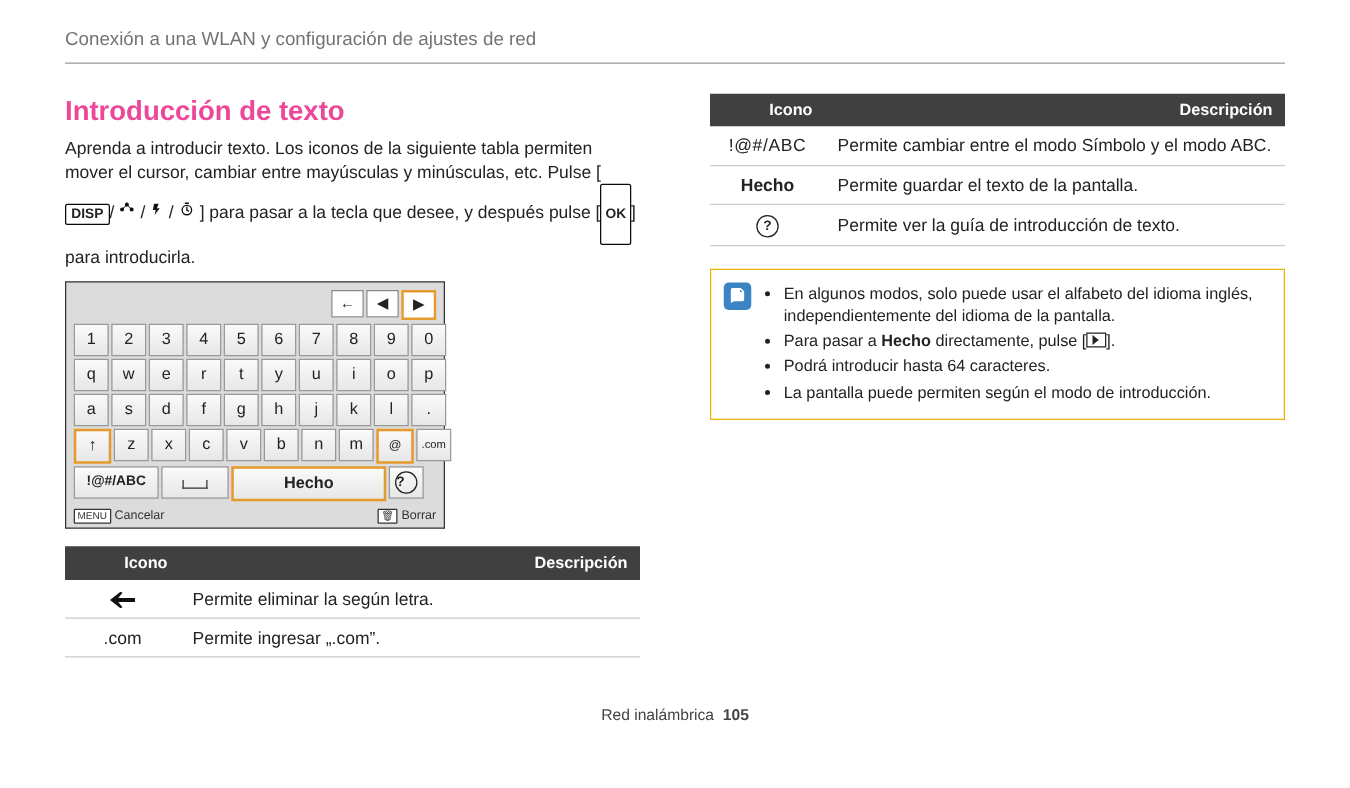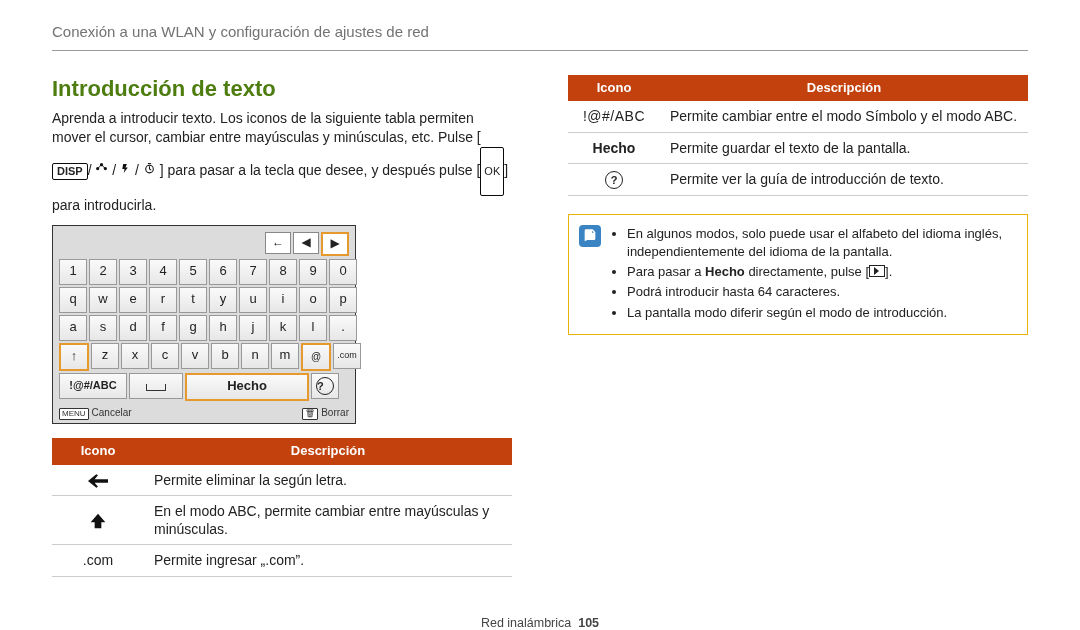--- a/index.html
+++ b/index.html
@@ -27,21 +27,21 @@
     margin: 8px 0 24px 0;
   }
   .columns {
     display: flex;
     gap: 56px;
   }
   .col {
     flex: 1 1 50%;
   }
   h2.section-title {
-    color: #4d7c0f;
+    color: #ec4899;
     font-size: 22px;
     font-weight: 600;
     margin: 0 0 6px 0;
   }
   .intro-text {
     font-size: 14px;
     line-height: 1.35;
   }
   .bracket-group {
     border: 1.5px solid #0a0a0a;
@@ -49,21 +49,21 @@
     padding: 0 4px;
     font-weight: 700;
     font-size: 11px;
     vertical-align: 0;
     border-radius: 2px;
   }
   .ok-box {
     border: 1.5px solid #0a0a0a;
     display: inline-block;
     padding: 16px 3px;
-    font-weight: 400;
+    font-weight: 700;
     font-size: 11px;
     vertical-align: 0;
     border-radius: 2px;
   }
 
   
   .kbd-frame {
     margin-top: 10px;
     width: 290px;
     border: 1px solid #333;
@@ -128,23 +128,23 @@
   }
 
   
   table.icon-table {
     width: 100%;
     border-collapse: collapse;
     margin-top: 14px;
     font-size: 14px;
   }
   table.icon-table th {
-    background: #c2410c;
+    background: #404040;
     color: #fff;
-    text-align: center;
+    text-align: right;
     padding: 5px 10px;
     font-weight: 600;
     font-size: 13px;
   }
   table.icon-table th:first-child { width: 72px; }
   table.icon-table td {
     padding: 6px 10px;
     border-bottom: 1px solid #ccc;
     vertical-align: middle;
   }
@@ -318,28 +318,20 @@
         </tr>
         <tr>
           <td class="icon-cell">
             <svg width="20" height="14" viewBox="0 0 24 16">
                   <path d="M24 6H8l4-5-2-1L0 8l10 8 2-1-4-5h16z" fill="#111"></path>
                 </svg>
           </td>
           <td>Permite eliminar la según letra.</td>
         </tr>
         <tr>
-          <td class="icon-cell">
-            <svg width="16" height="16" viewBox="0 0 24 24">
-                  <path d="M12 1L1 14h6v9h10v-9h6z" fill="#111"></path>
-                </svg>
-          </td>
-          <td>En el modo ABC, permite cambiar entre mayúsculas y minúsculas.</td>
-        </tr>
-        <tr>
           <td class="icon-cell">.com</td>
           <td>Permite ingresar „.com”.</td>
         </tr>
       </tbody>
         </table>
     </div>
 
     <div class="col">
       <table class="icon-table" style="margin-top:0">
         <tbody>
@@ -367,21 +359,21 @@
           <svg width="16" height="16" viewBox="0 0 24 24">
               <path fill="#fff" d="M16 2H6a2 2 0 0 0-2 2v16l4-2h10a2 2 0 0 0 2-2V6l-4-4zM15 4l3 3h-3V4z"></path>
             </svg>
         </div>
         <ul>
           <li>En algunos modos, solo puede usar el alfabeto del idioma inglés, independientemente del idioma de la pantalla.</li>
           <li>
             <span>Para pasar a </span><b>Hecho</b><span> directamente, pulse [</span><span class="play-box"></span><span>].</span>
           </li>
           <li>Podrá introducir hasta 64 caracteres.</li>
-          <li>La pantalla modo diferir según el modo de introducción.</li>
+          <li>La pantalla puede permiten según el modo de introducción.</li>
         </ul>
       </div>
     </div>
   </div>
 
   <div class="footer">
     <span>Red inalámbrica</span>&nbsp;&nbsp;<span class="pn">105</span>
   </div>
 </div>
 

